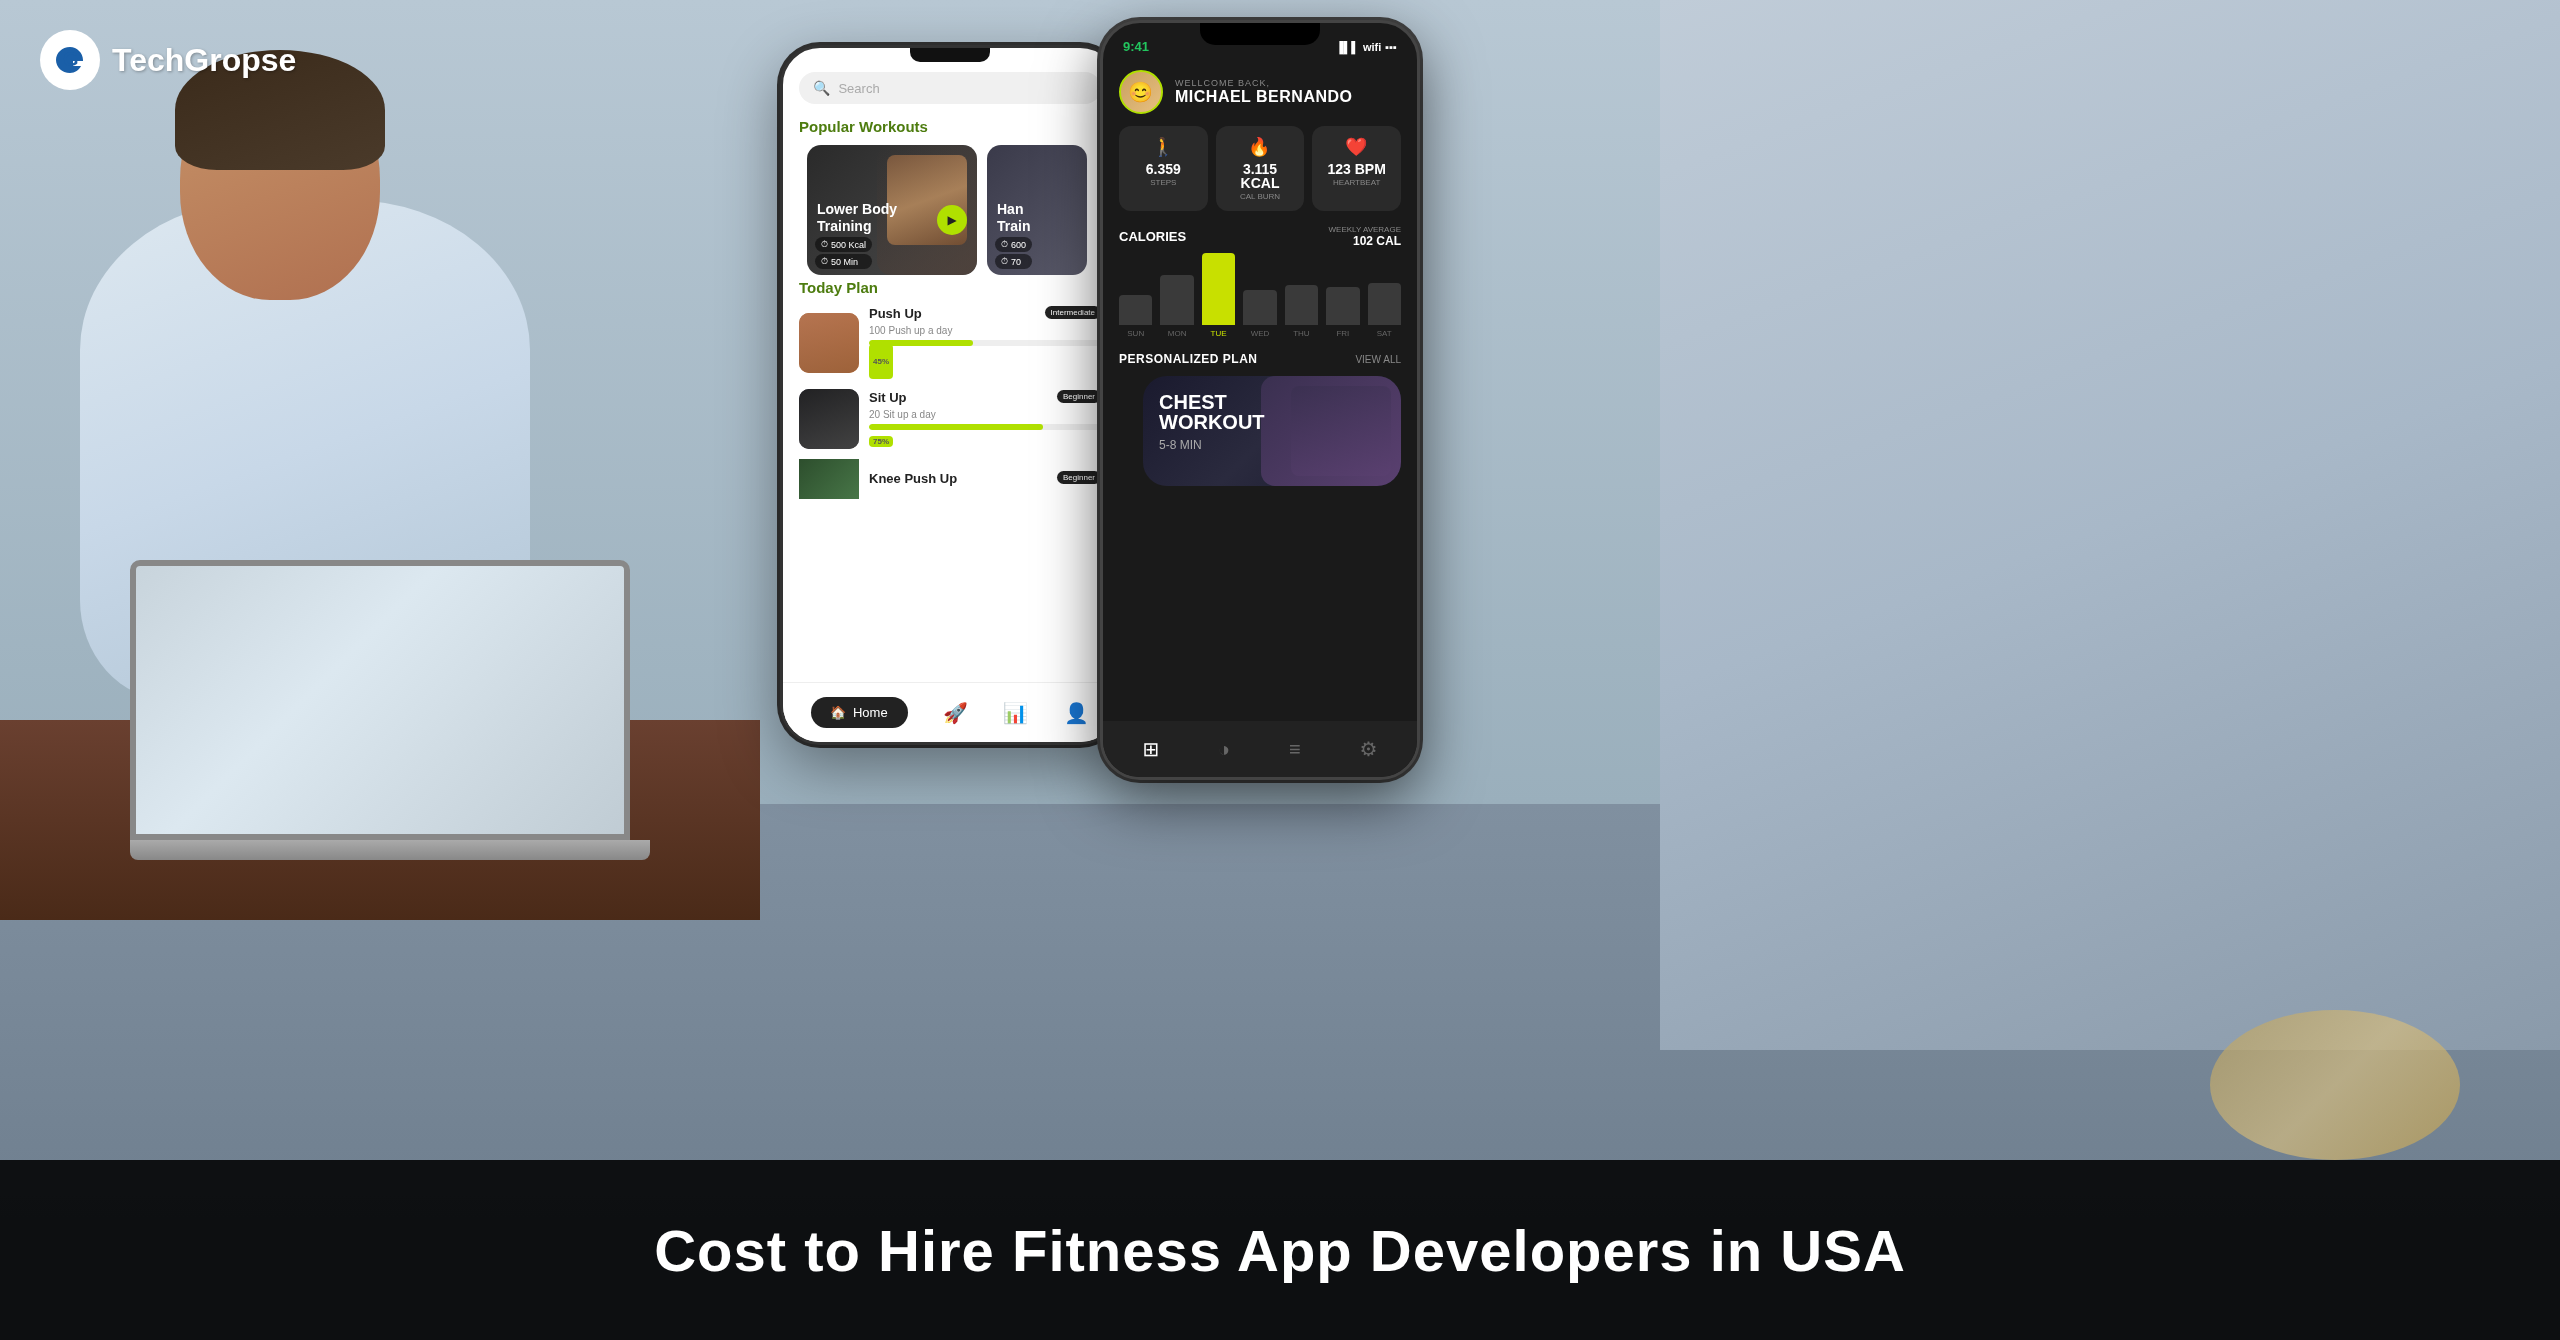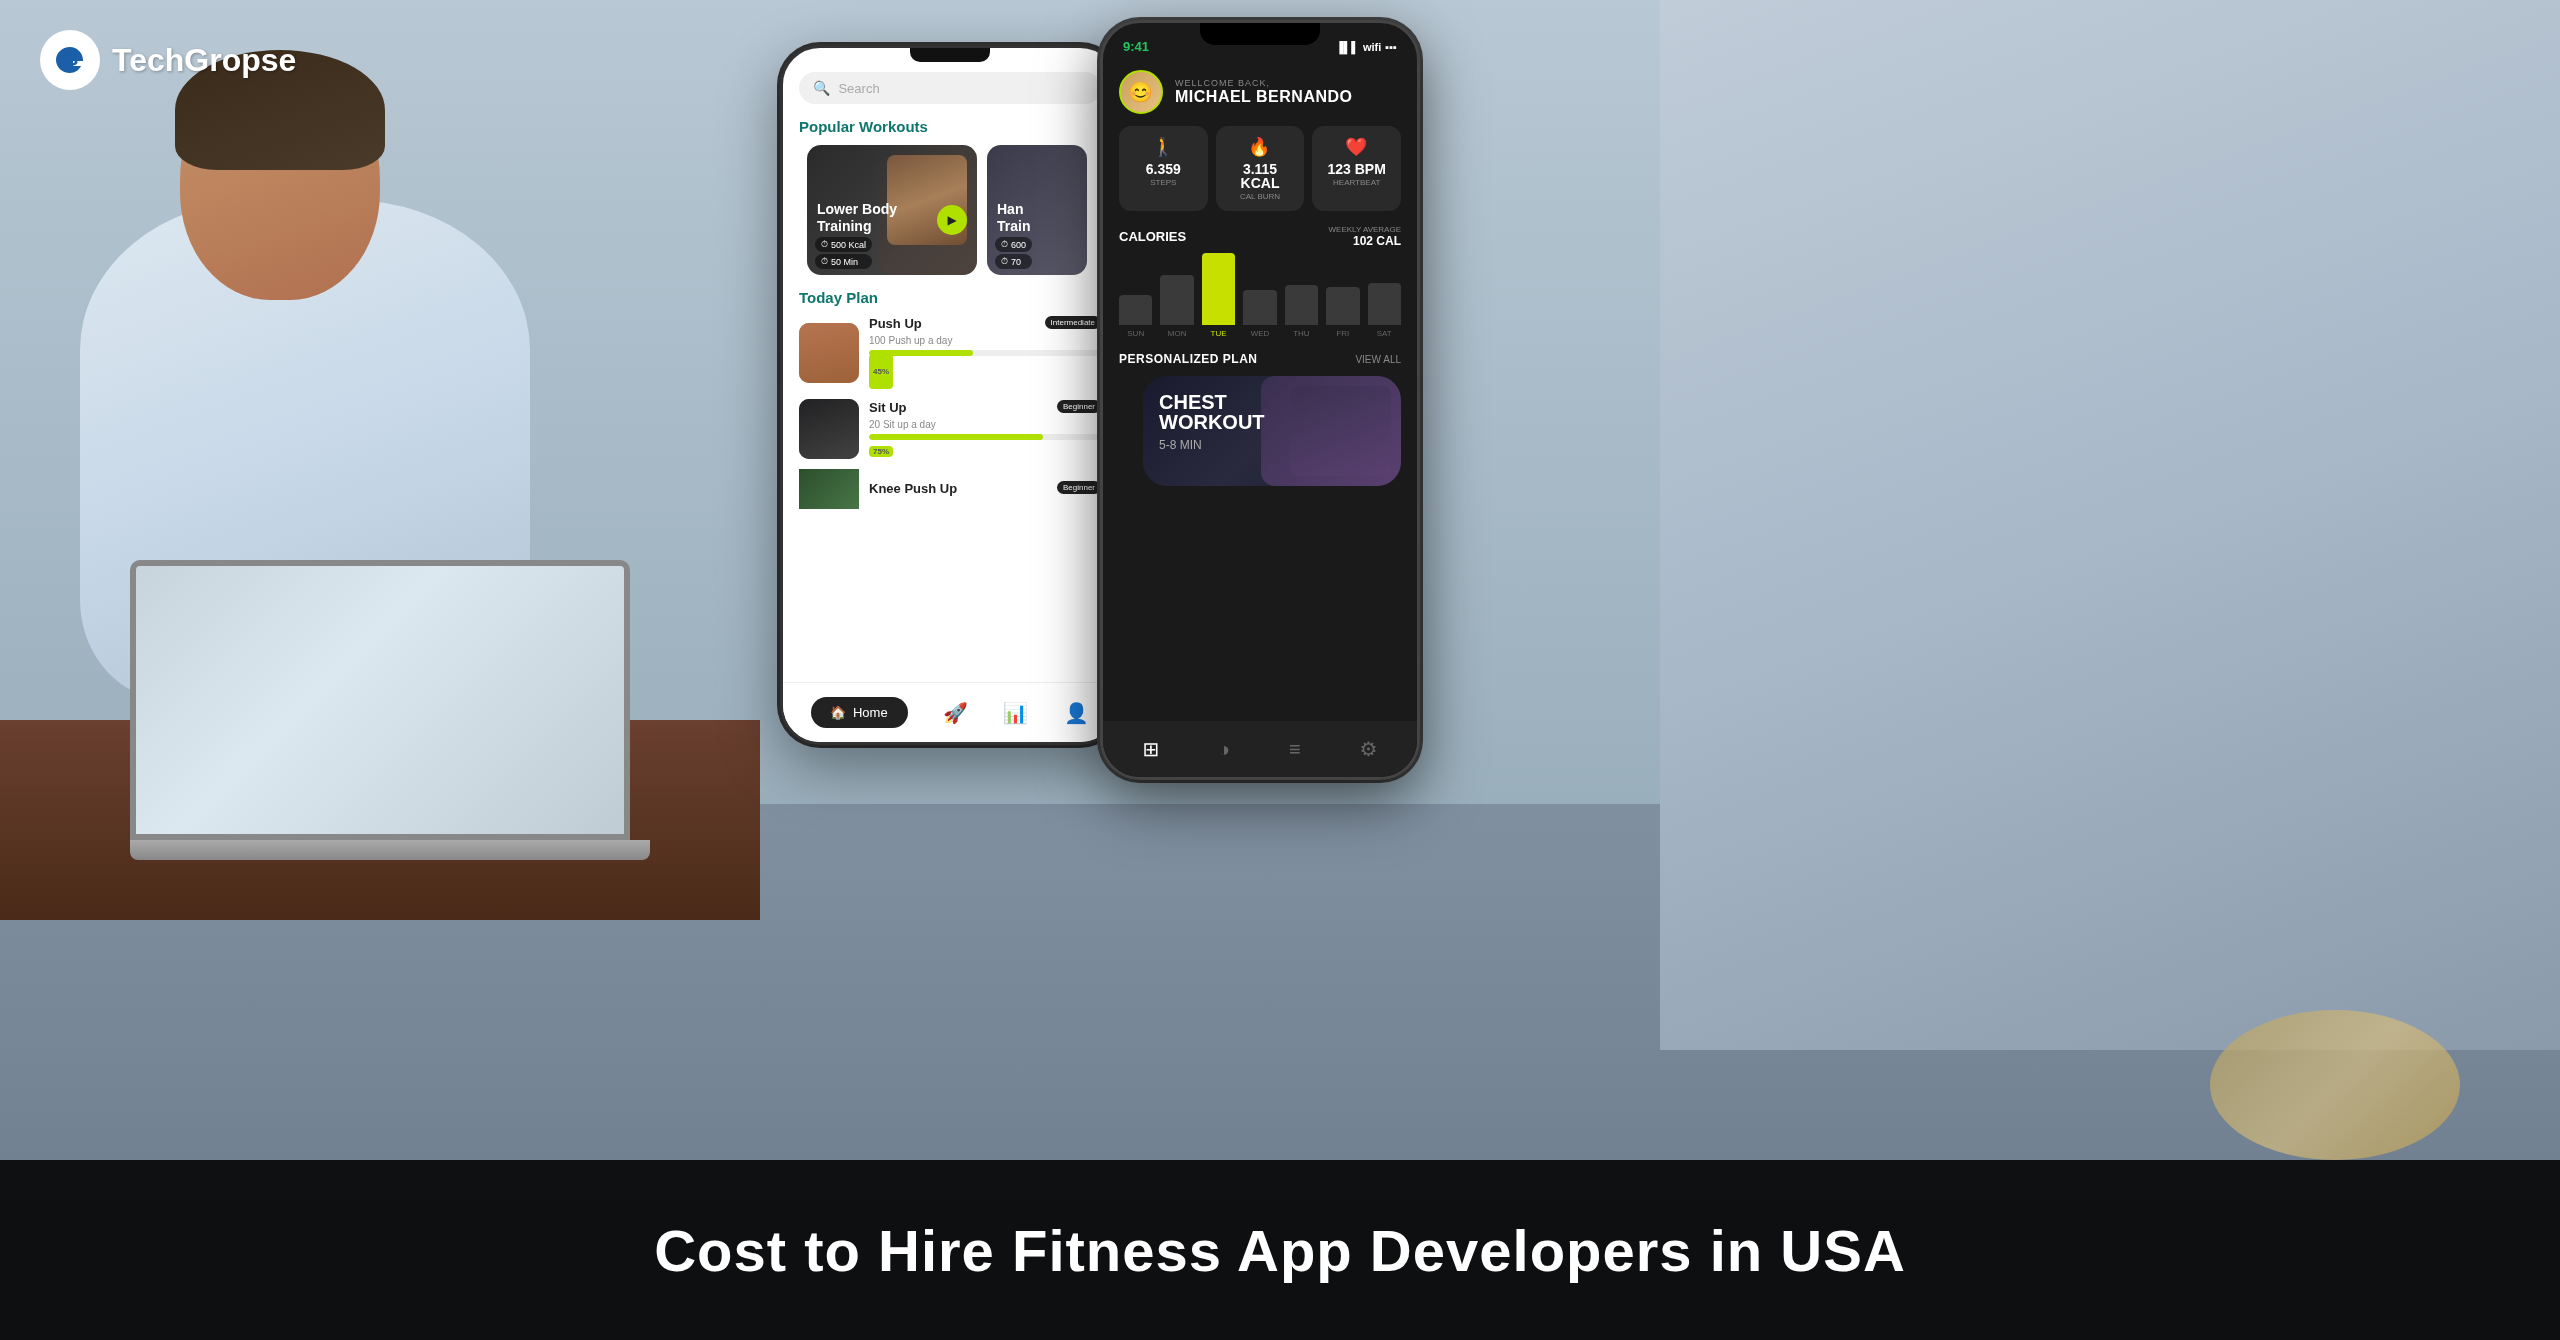--- a/index.html
+++ b/index.html
@@ -78,28 +78,28 @@
     }
     .search-text {
       color: #aaa;
       font-size: 13px;
     }
 
     
     .section-title {
       font-size: 15px;
       font-weight: 700;
-      color: #0f766e;
+      color: #4d7c0f;
       margin-bottom: 10px;
     }
 
     .workout-cards {
       display: flex;
       gap: 10px;
-      margin-bottom: 14px;
+      margin-bottom: 4px;
       overflow: hidden;
       padding-left: 8px;
     }
 
     .workout-card {
       width: 170px;
       height: 130px;
       border-radius: 14px;
       background: linear-gradient(135deg, #333 0%, #555 100%);
       position: relative;

